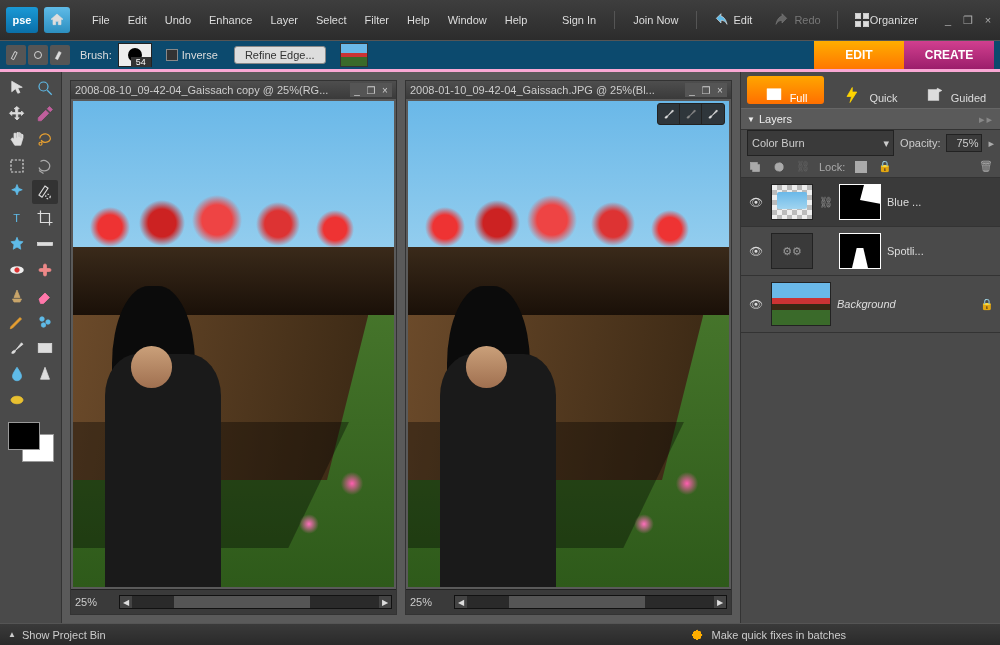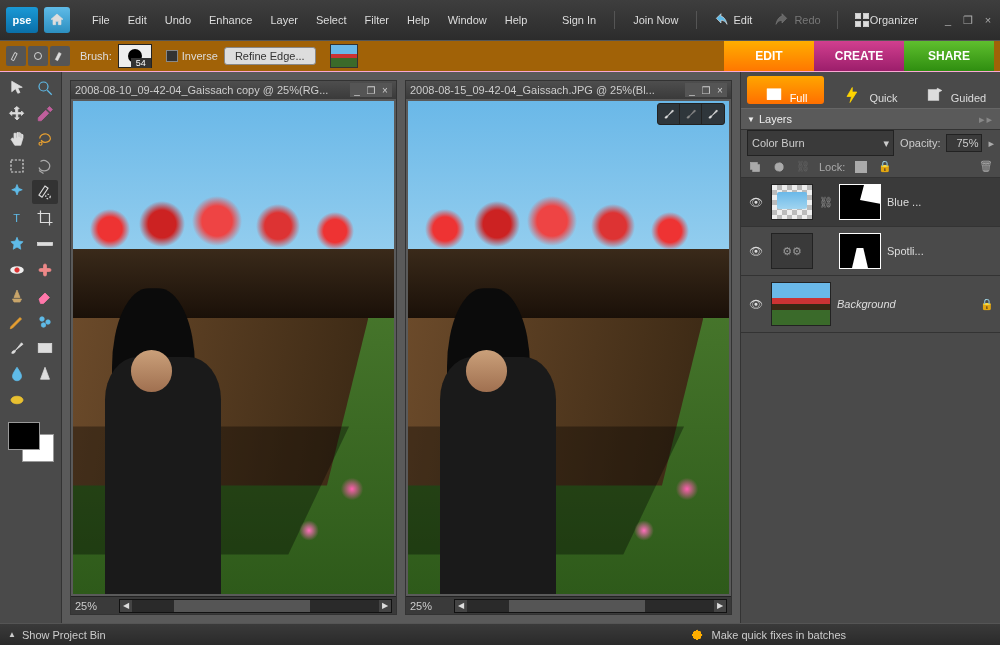--- a/index.html
+++ b/index.html
@@ -16,30 +16,30 @@
 .account { padding: 4px 10px; cursor: pointer; }
 .divider-v { width:1px; height:18px; background:#555; margin:0 2px;}
 .undo-redo { display:flex; align-items:center; gap:4px; padding:0 8px; cursor:pointer; }
 .arrow-undo,.arrow-redo { width:16px; height:14px; display:inline-block; }
 .arrow-undo svg path{fill:#5fbbe8;} .arrow-redo svg path{fill:#666;}
 .organizer { display:flex; align-items:center; padding:3px 8px; cursor:pointer;}
 .win-controls { display:flex; gap:8px; margin-left:10px; color:#aaa;}
 .win-btn { cursor:pointer; width:12px; text-align:center;}
 
 
-.optionsbar { height: 32px; background: #a16207; border-top:1px solid #555; border-bottom:1px solid #f9a8d4; display:flex; align-items:center; padding:0 6px; gap:6px;}
+.optionsbar { height: 32px; background: #0c4a6e; border-top:1px solid #555; border-bottom:3px solid #f9a8d4; display:flex; align-items:center; padding:0 6px; gap:6px;}
 .opt-brush-icons { display:flex; gap:2px;}
 .opt-brush-icons span{ width:20px;height:20px; background:#555; border-radius:2px; display:flex;align-items:center;justify-content:center; cursor:pointer;}
 .brush-label{ margin-left:4px;}
 .brush-preview{ width:34px; height:24px; background:#eee; border:1px solid #222; display:flex;flex-direction:column;align-items:center;justify-content:center; position:relative; cursor:pointer;}
 .brush-dot{width:14px;height:14px;background:#000;border-radius:50%;}
 .brush-size{position:absolute;bottom:-1px;left:12px;right:0;text-align:center;background:#333;color:#fff;font-size:9px;height:10px;line-height:10px;}
 .opt-checkbox{ display:flex; align-items:center; gap:4px; margin-left:8px;}
 .opt-checkbox .cb{width:12px;height:12px;border:1px solid #888;background:#333;}
-.refine-edge{ background:#ddd; color:#333; padding:2px 10px; border-radius:3px; border:1px solid #888; cursor:pointer; margin-left:0;}
+.refine-edge{ background:#ddd; color:#333; padding:2px 10px; border-radius:3px; border:1px solid #888; cursor:pointer; margin-left:10px;}
 .opt-thumb{ width:28px;height:24px; background:#666; border:1px solid #333; margin-left:8px;}
 
 .mode-tabs { display:flex; margin-left:auto; height:100%;}
 .mode-tab { width:90px; display:flex; align-items:center; justify-content:center; font-weight:bold; color:#fff; font-size:12px; cursor:pointer;}
 .mode-edit{ background:linear-gradient(#ffae00,#ff7700);} 
 .mode-create{ background:linear-gradient(#d13f8f,#9c1e6b);} 
 .mode-share{ background:linear-gradient(#5fbf2e,#2f8e10);} 
 
 
 .main { flex:1; display:flex; min-height:0;}
@@ -78,21 +78,21 @@
 .person-head{position:absolute;left:18%;bottom:41%;width:13%;aspect-ratio:1;background:linear-gradient(#caa07a,#a07050);border-radius:50%;}
 .person-hair{position:absolute;left:12%;bottom:30%;width:26%;height:32%;background:#0b0b0b;border-radius:44% 44% 30% 30%/50% 50% 20% 20%;clip-path:polygon(0 0,100% 0,100% 100%,70% 60%,50% 50%,30% 60%,0 100%);}
 .pink{position:absolute;right:8%;bottom:18%;width:10%;aspect-ratio:1;background:radial-gradient(closest-side,#ff5fb0,transparent 70%);border-radius:50%;}
 .pink2{position:absolute;right:22%;bottom:10%;width:9%;aspect-ratio:1;background:radial-gradient(closest-side,#ff6fbc,transparent 70%);border-radius:50%;}
 
 
 .float-tools{position:absolute;top:4px;right:6px;display:flex;background:rgba(40,40,40,.9);border:1px solid #222;border-radius:3px;overflow:hidden;}
 .float-tools span{width:22px;height:20px;display:flex;align-items:center;justify-content:center;border-right:1px solid #222;cursor:pointer;}
 .float-tools span:last-child{border-right:none;}
 
-.doc-footer{height:18px;background:#3a3a3a;border-top:1px solid #222;display:flex;align-items:center;}
+.doc-footer{height:25px;background:#3a3a3a;border-top:1px solid #222;display:flex;align-items:center;}
 .zoom-val{width:44px;padding-left:4px;color:#ccc;}
 .hscroll{flex:1;height:14px;background:#2a2a2a;margin:0 4px;position:relative;border:1px solid #111;}
 .hscroll .thumb{position:absolute;left:20%;top:0;bottom:0;width:50%;background:#555;}
 .hscroll .arrow{position:absolute;top:0;bottom:0;width:12px;background:#444;display:flex;align-items:center;justify-content:center;font-size:8px;cursor:pointer;}
 .hscroll .la{left:0;} .hscroll .ra{right:0;}
 
 
 .rightpanel{ width:260px; background:#4a4a4a; border-left:1px solid #333; display:flex;flex-direction:column;}
 .rtabs{ height:36px; display:flex; align-items:center; padding:4px 6px; gap:8px;}
 .rtab{ flex:1; height:28px; border-radius:3px; display:flex;align-items:flex-end;justify-content:center; gap:6px; cursor:pointer; color:#fff;}
@@ -226,21 +226,20 @@
     <div class="opt-checkbox">
       <div class="cb"></div>
         <span>Inverse</span>
     </div>
     <div class="refine-edge">Refine Edge...</div>
     <div class="opt-thumb" style="background:linear-gradient(#6ab8e8 0 40%,#c33 0 60%,#3a6a2a 0 100%)"></div>
 
     <div class="mode-tabs">
       <div class="mode-tab mode-edit">EDIT</div>
       <div class="mode-tab mode-create">CREATE</div>
-      <div class="mode-tab mode-share">SHARE</div>
     </div>
   </div>
 
   <div class="main">
 
     <div class="toolbox">
       <div class="tool-row">
           <div class="tool">
             <svg viewBox="0 0 24 24">
               <path fill="#ddd" d="M5 3l14 8-6 1 3 6-3 1-3-6-5 4z"></path>
@@ -437,21 +436,21 @@
           <div class="hscroll">
               <div class="arrow la">◀</div>
               <div class="thumb"></div>
               <div class="arrow ra">▶</div>
             </div>
         </div>
       </div>
 
       <div class="doc">
         <div class="doc-title">
-          <span class="title-text">2008-08-15_09-42-04_Gaissach.JPG @ 25%(Bl...</span>
+          <span class="title-text">2008-01-10_09-42-04_Gaissach.JPG @ 25%(Bl...</span>
           <span class="doc-ctrl">_</span>
           <span class="doc-ctrl">❐</span>
           <span class="doc-ctrl">×</span>
         </div>
         <div class="canvas-wrap">
           <div class="canvas">
             <div class="sky"></div>
               <div class="greenery"></div>
               <div class="flowers"></div>
               <div class="balcony"></div>

